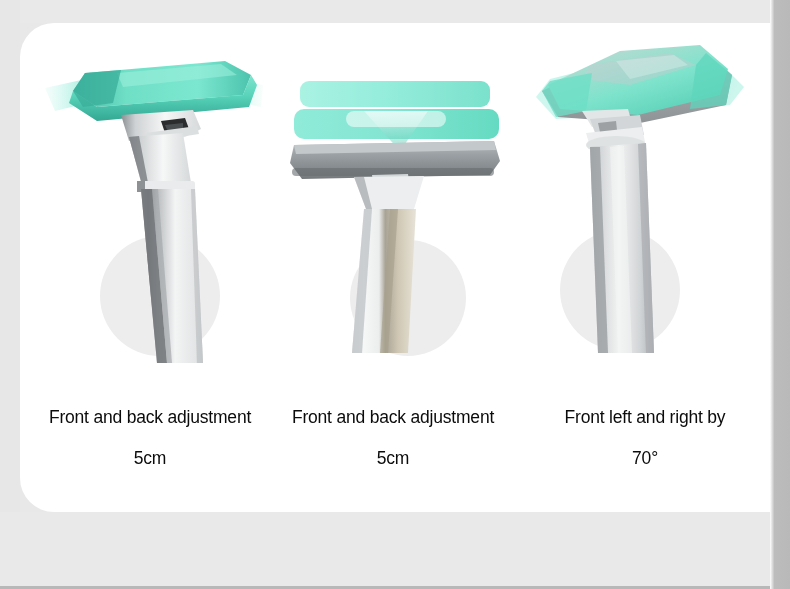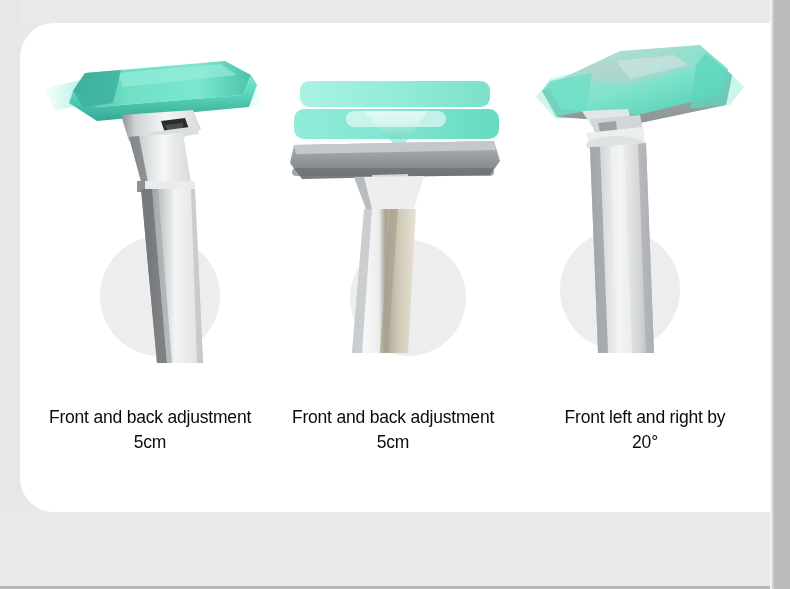--- a/index.html
+++ b/index.html
@@ -68,21 +68,21 @@
     left: 0;
     width: 100%;
     text-align: center;
     color: #0b0b0b;
     font-size: 17.5px;
     line-height: 25px;
     letter-spacing: -0.2px;
     font-family: "Liberation Sans", sans-serif;
   }
   .caption .l1 { display:block; white-space: nowrap; }
-  .caption .l2 { display:block; }
+  .caption .l2 { display:block;margin-top:16px; }
 
   svg { display: block; }
 </style>
 </head>
 <body>
 
 <div id="stage">
 
   <div class="band band-top"></div>
   <div class="band band-left"></div>
@@ -291,18 +291,18 @@
         <ellipse cx="96" cy="122" rx="30" ry="9" fill="#dfe2e3"></ellipse>
 
         <path d="M70,124 L126,120 L134,330 L78,330 Z" fill="url(#p3post)"></path>
         <path d="M70,124 L80,124 L88,330 L78,330 Z" fill="#9ea2a5" opacity="0.85"></path>
         <path d="M118,121 L126,120 L134,330 L126,330 Z" fill="#a9adb0" opacity="0.7"></path>
         <path d="M90,124 L104,123 L112,330 L98,330 Z" fill="#f4f5f5" opacity="0.55"></path>
       </svg>
 
       <div class="caption" style="top:382px;">
         <span class="l1">Front left and right by</span>
-        <span class="l2">20°</span>
+        <span class="l2">70°</span>
       </div>
     </div>
 
   </div>
 </div>
 
 </body></html>

